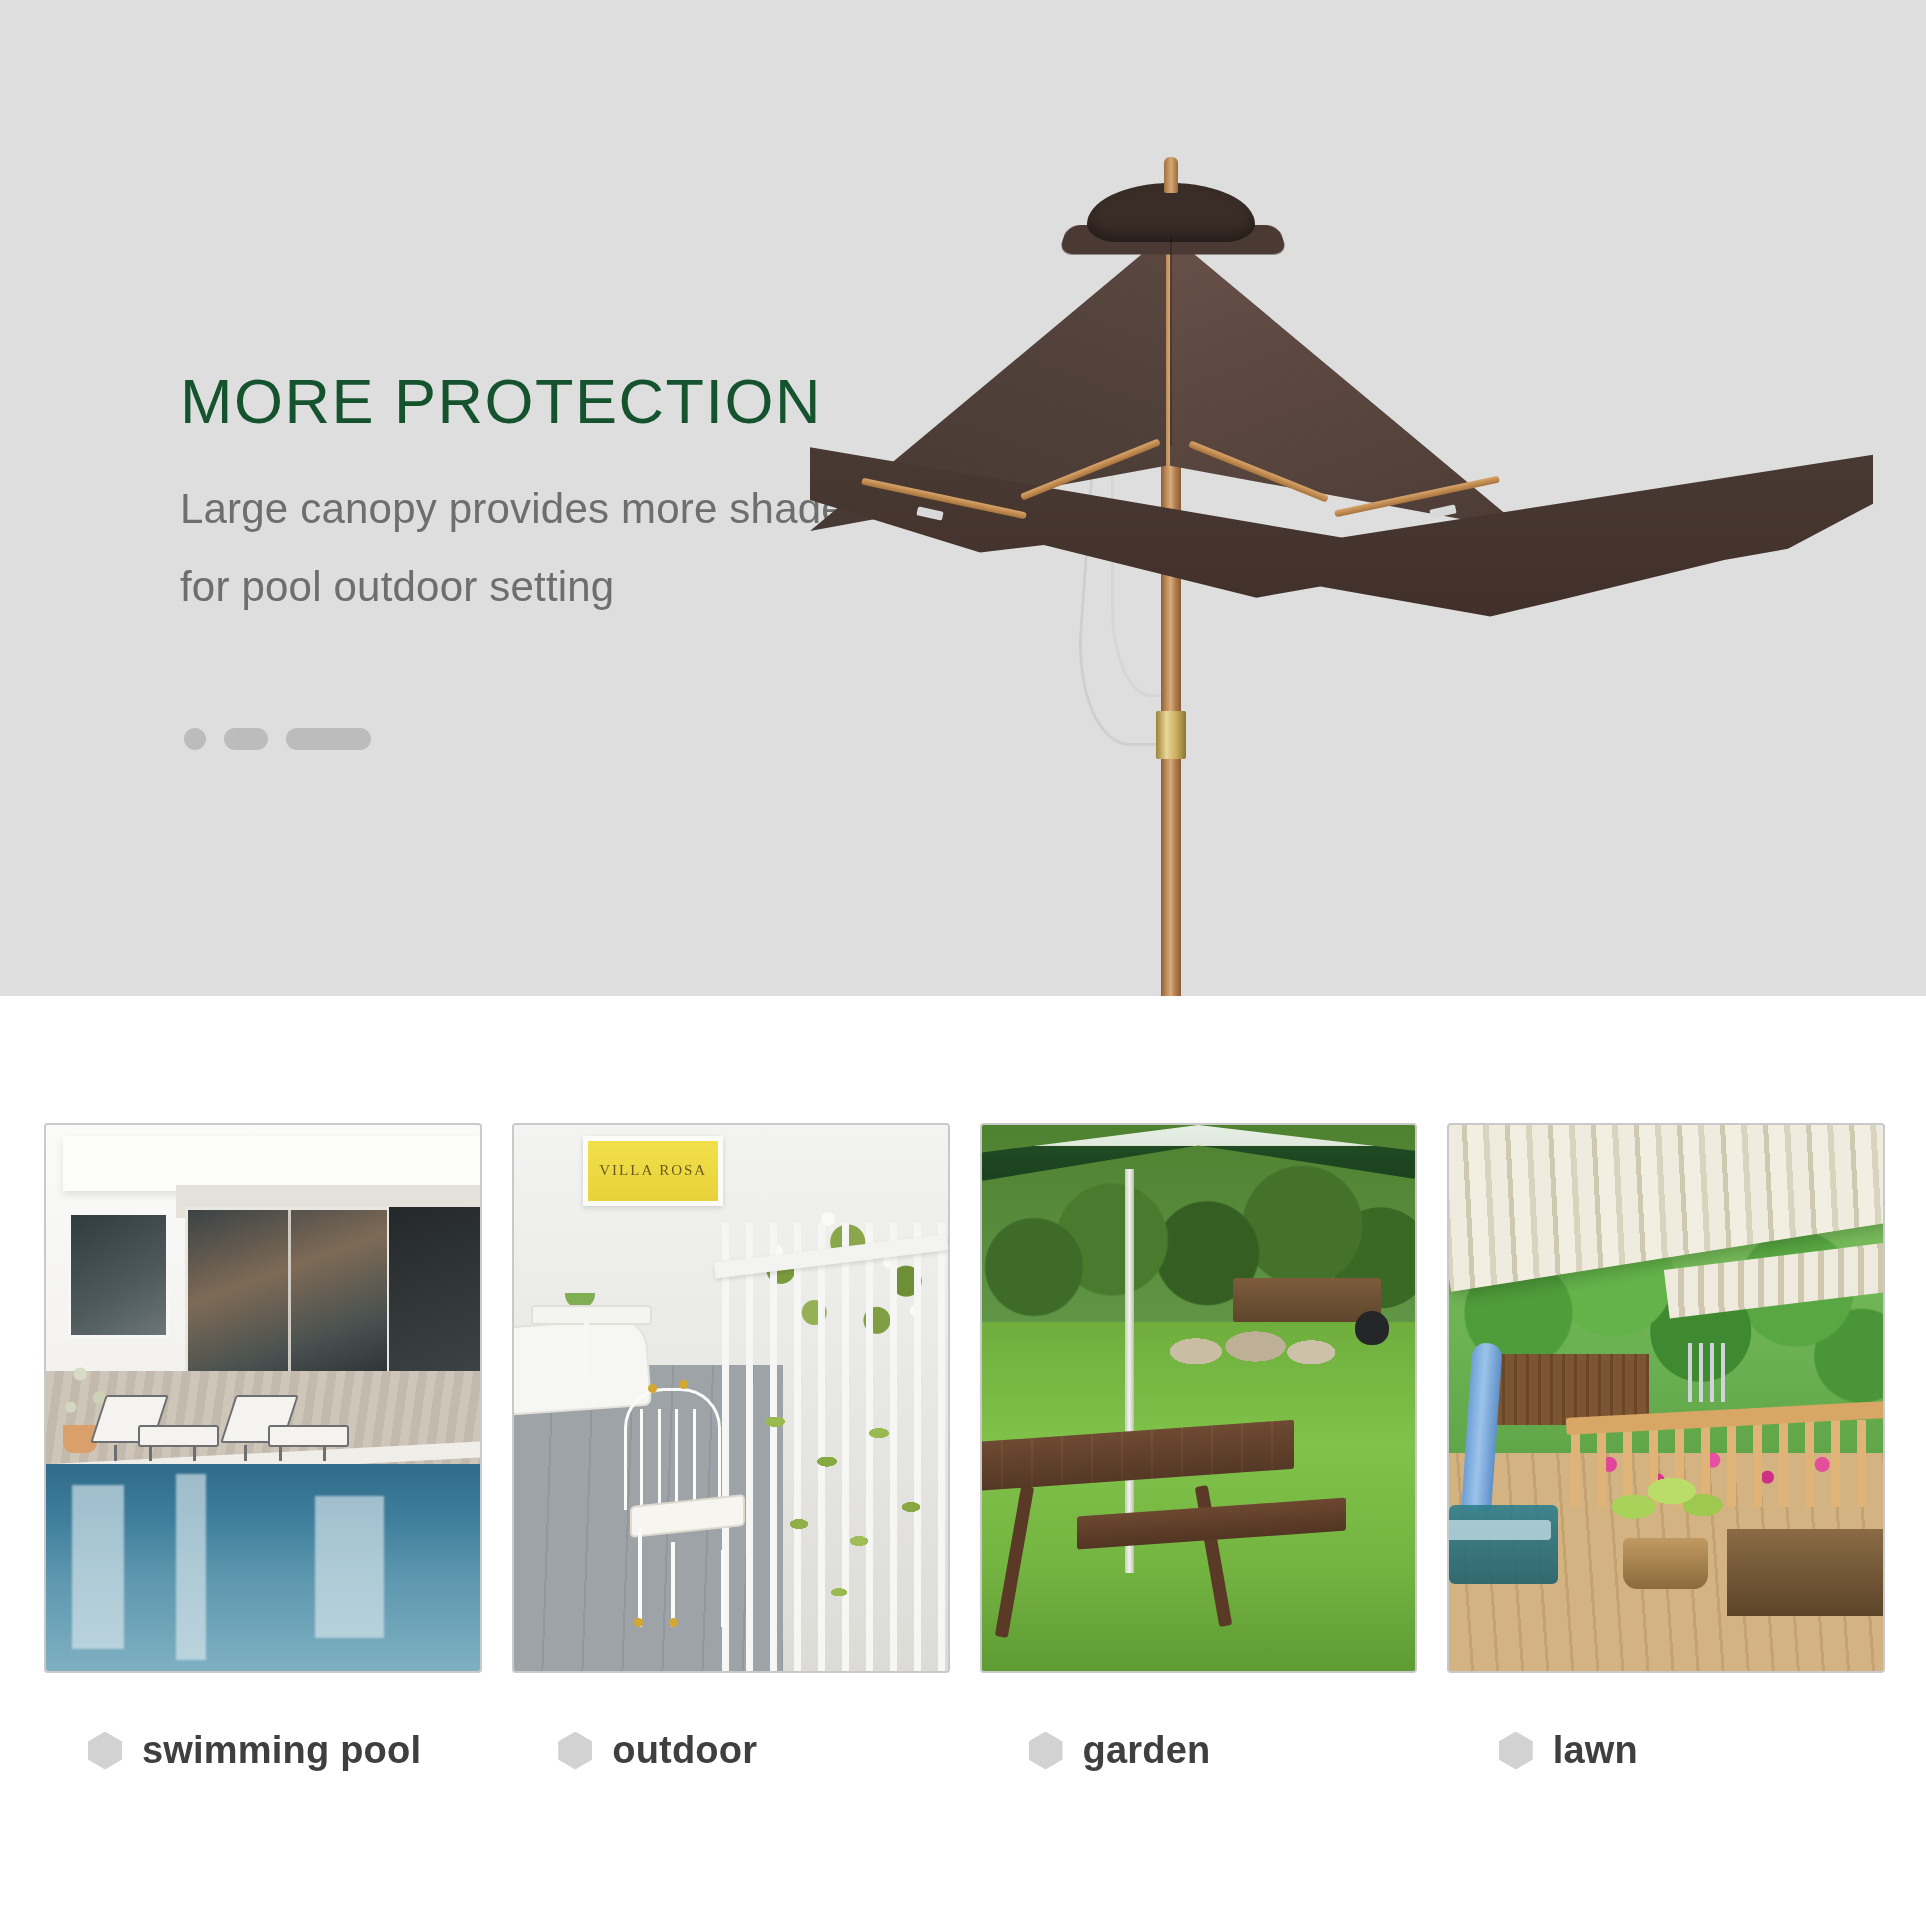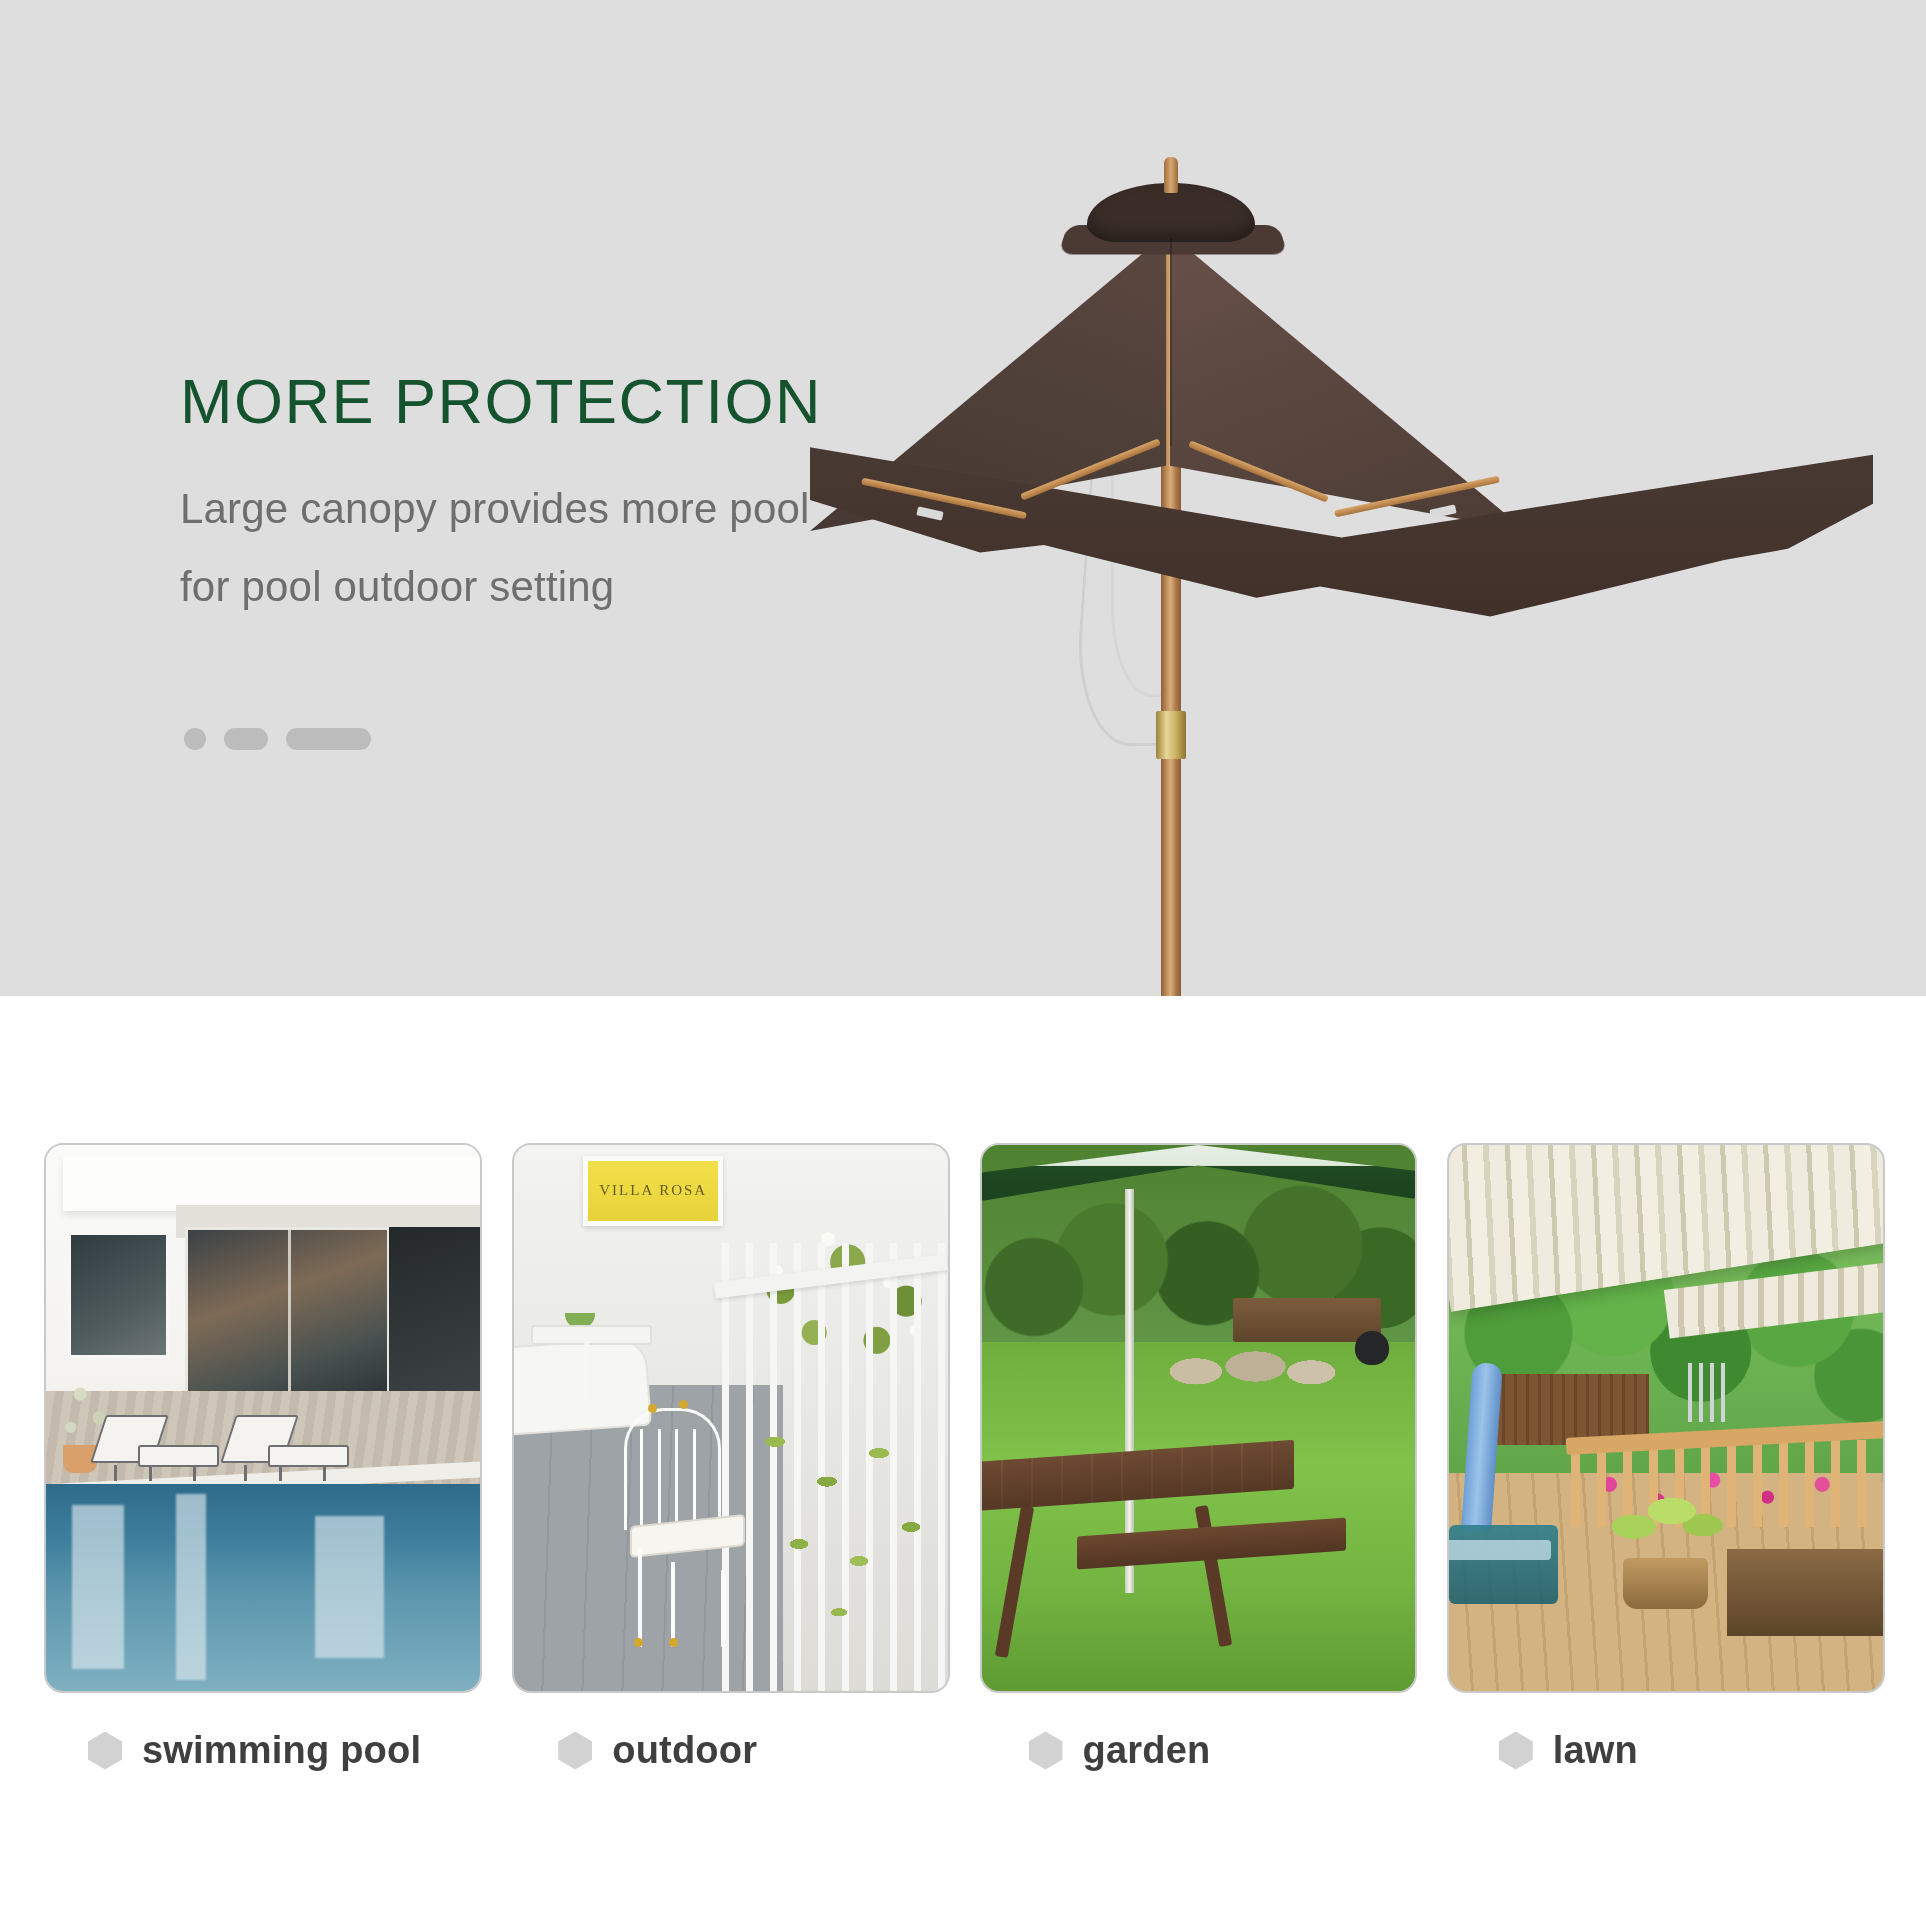--- a/index.html
+++ b/index.html
@@ -221,25 +221,24 @@
     left: 44px;
     top: 127px;
     width: 1841px;
     display: flex;
     gap: 30px;
   }
   .card {
     width: 436px;
     height: 546px;
     border: 2px solid #c9c9c9;
-    border-radius: 19px;
+    border-radius: 4px;
     overflow: hidden;
     position: relative;
     background: #e9e9e9;
-    margin-top: 20px;
   }
   .card .scene { position: absolute; inset: 0; }
 
   
   .pool-sky { position:absolute; inset:0; background:#efeeec; }
   .pool-house {
     position:absolute; left:0; top:0; width:100%; height:48%;
     background: linear-gradient(180deg,#fbfbfa 0%,#f2f1ee 100%);
   }
   .pool-roof {
@@ -579,21 +578,21 @@
   }
 </style>
 </head>
 <body>
 
 <div class="hero">
 
   <div class="hero-text">
     <h1 class="headline">MORE PROTECTION</h1>
     <div class="subline-wrap">
-      <p class="subline">Large canopy provides more pool</p>
+      <p class="subline">Large canopy provides more shade</p>
       <p class="subline">for pool outdoor setting</p>
     </div>
   </div>
 
   <div class="pips">
     <span class="pip pip-1"></span>
     <span class="pip pip-2"></span>
     <span class="pip pip-3"></span>
   </div>
 

